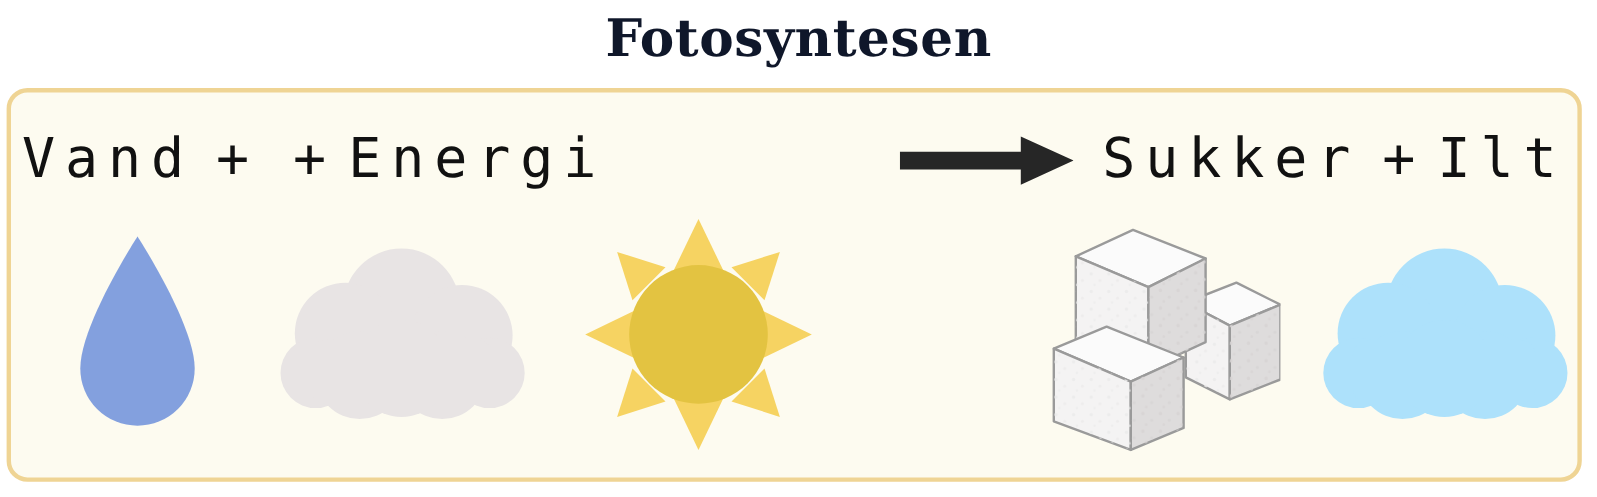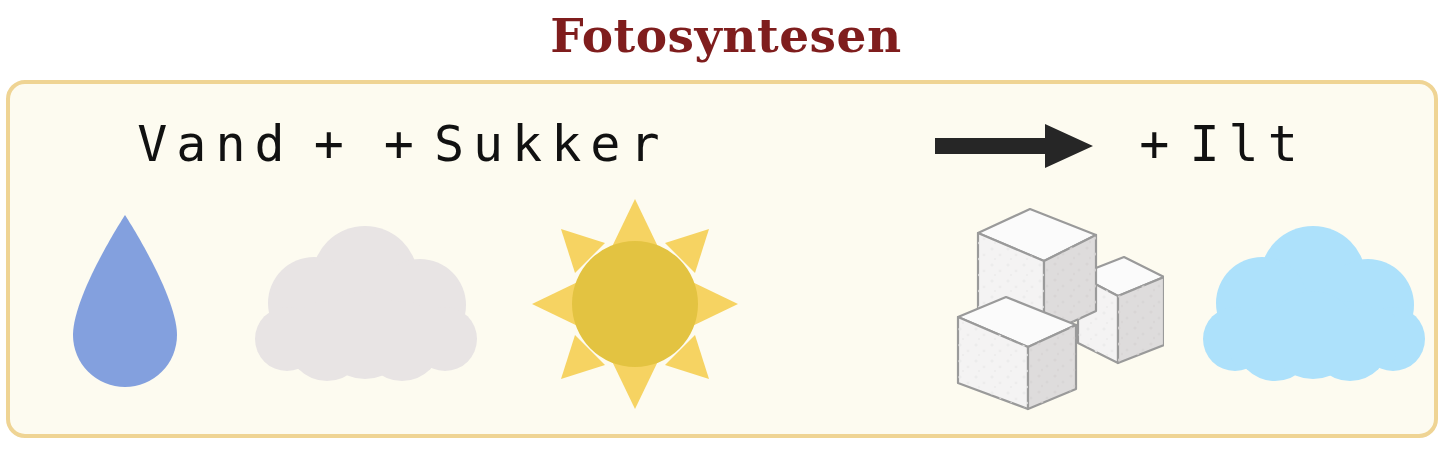--- a/index.html
+++ b/index.html
@@ -24,21 +24,21 @@
   .title {
     position: absolute;
     left: 0;
     top: 6px;
     width: 1452px;
     text-align: center;
     font-family: "DejaVu Serif", "Liberation Serif", serif;
     font-weight: bold;
     font-size: 47px;
     line-height: 60px;
-    color: #7f1d1d;
+    color: #0f172a;
     letter-spacing: 0.5px;
   }
 
   
   .panel {
     position: absolute;
     left: 6px;
     top: 80px;
     width: 1432px;
     height: 358px;
@@ -120,28 +120,29 @@
 
   <div class="panel">
 
     <div class="equation">
 
       <span class="eq-term">Vand</span>
       <span class="eq-plus">+</span>
 
 
       <span class="eq-plus">+</span>
-      <span class="eq-term">Sukker</span>
+      <span class="eq-term">Energi</span>
 
       <span class="eq-arrow">
         <svg width="158" height="56" viewBox="0 0 158 56" aria-hidden="true">
           <path d="M0 20 H110 V6 L158 28 L110 50 V36 H0 Z" fill="#262626"></path>
         </svg>
       </span>
 
+      <span class="eq-term">Sukker</span>
       <span class="eq-plus">+</span>
       <span class="eq-term">Ilt</span>
     </div>
 
     <div class="icon-row">
 
       <div class="icon-slot slot-water">
         <svg width="120" height="190" viewBox="0 0 120 190" aria-hidden="true">
           <path d="M60 6
                    C 60 6, 112 86, 112 126

